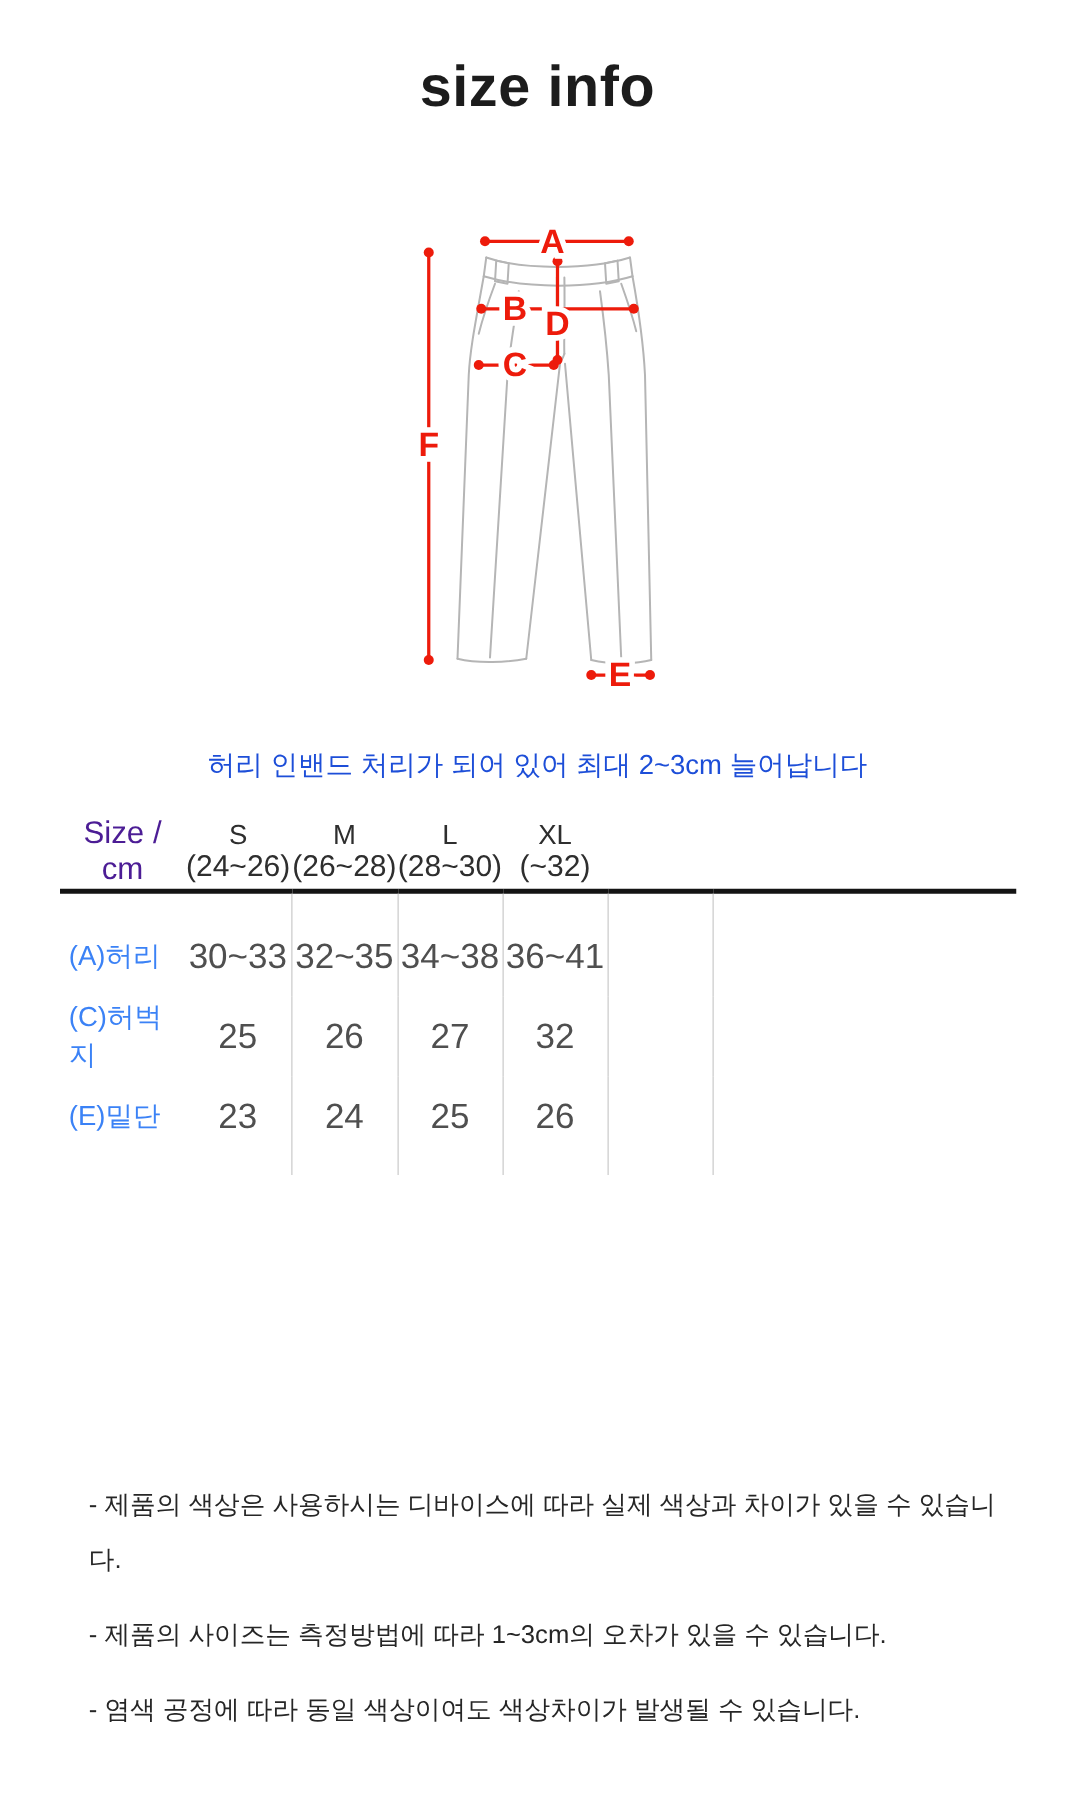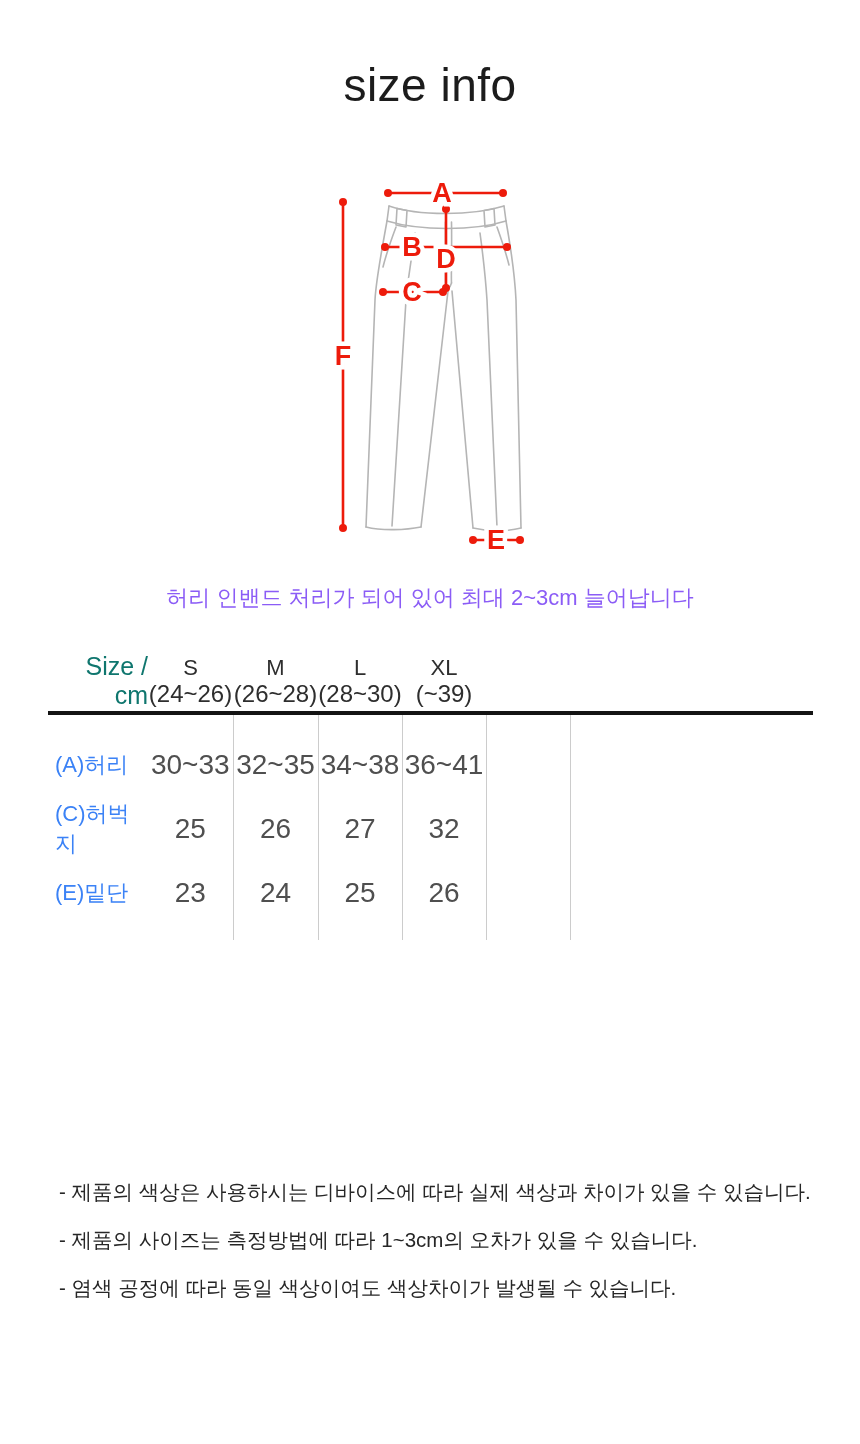--- a/index.html
+++ b/index.html
@@ -1,58 +1,58 @@
 <!DOCTYPE html>
 <html><head>
 <meta charset="utf-8">
 <style>
   html,body{margin:0;padding:0;background:#ffffff;}
   .page{
     position:relative;width:860px;height:1444px;background:#ffffff;overflow:hidden;
     font-family:"Liberation Sans","DejaVu Sans",sans-serif;
   }
   .title{
-    position:absolute;top:42px;left:0;right:0;margin:16px;text-align:center;
-    font-size:46px;font-weight:normal;color:#1c1c1c;letter-spacing:0.5px;
+    position:absolute;top:42px;left:0;right:0;margin:0;text-align:center;
+    font-size:46px;font-weight:bold;color:#1c1c1c;letter-spacing:0.5px;
   }
   .diagram{position:absolute;left:330px;top:175px;width:250px;height:382px;}
   .outline{stroke:#b5b5b5;fill:none;stroke-width:1.6;stroke-linecap:round;stroke-linejoin:round;}
   .redline{stroke:#ed1b0b;fill:none;stroke-width:2.6;stroke-linecap:round;}
   .reddot{fill:#ed1b0b;stroke:none;}
   .dimlabel{
     font-family:"Liberation Sans","DejaVu Sans",sans-serif;font-size:27px;font-weight:bold;
     fill:#ed1b0b;stroke:#ffffff;stroke-width:9px;paint-order:stroke;
     text-anchor:middle;dominant-baseline:central;
   }
   .notice{
-    position:absolute;top:583px;left:0;right:0;margin:0;text-align:center;
-    font-size:22px;color:#8b5cf6;
+    position:absolute;top:583px;left:0;right:0;margin:14px;text-align:center;
+    font-size:22px;color:#1d4ed8;
   }
   table.size-table{
     position:absolute;left:48px;top:650px;width:765px;
     border-collapse:collapse;table-layout:fixed;
   }
   table.size-table th,table.size-table td{padding:0;}
   thead th{
     height:61px;vertical-align:middle;font-weight:normal;color:#2e2e2e;
     border-bottom:4px solid #141414;text-align:center;
   }
-  th.corner{text-align:right;font-size:25px;padding-left:4px;color:#0f766e;}
+  th.corner{text-align:center;font-size:25px;padding-left:4px;color:#4c1d95;}
   .cname{font-size:22px;line-height:26px;}
   .crange{font-size:24px;line-height:25px;}
   tbody td{
     height:64px;vertical-align:middle;text-align:center;
     font-size:28px;color:#4f4f4f;
   }
   tbody td.rlabel{text-align:left;padding-left:7px;font-size:22px;color:#3b82f6;}
   tbody td.sep{border-left:1px solid #cccccc;}
   tbody tr:first-child td{padding-top:18px;}
   tbody tr:last-child td{padding-bottom:15px;}
   .notes{position:absolute;left:55px;top:1166px;right:40px;}
-  .notes p{margin:4px;line-height:44px;font-size:20.5px;color:#262626;}
+  .notes p{margin:16px;line-height:44px;font-size:20.5px;color:#262626;}
 </style>
 </head>
 <body>
 
 <div class="page">
 
   <h1 class="title">size info</h1>
 
   <div class="diagram">
     <svg width="250" height="382" viewBox="0 0 250 382" xmlns="http://www.w3.org/2000/svg">
@@ -130,21 +130,21 @@
         <th>
           <div class="cname">M</div>
           <div class="crange">(26~28)</div>
         </th>
         <th>
           <div class="cname">L</div>
           <div class="crange">(28~30)</div>
         </th>
         <th>
           <div class="cname">XL</div>
-          <div class="crange">(~39)</div>
+          <div class="crange">(~32)</div>
         </th>
         <th></th>
         <th></th>
       </tr>
     </thead>
     <tbody>
       <tr>
         <td class="rlabel">(A)허리</td>
         <td>30~33</td>
         <td class="sep">32~35</td>

